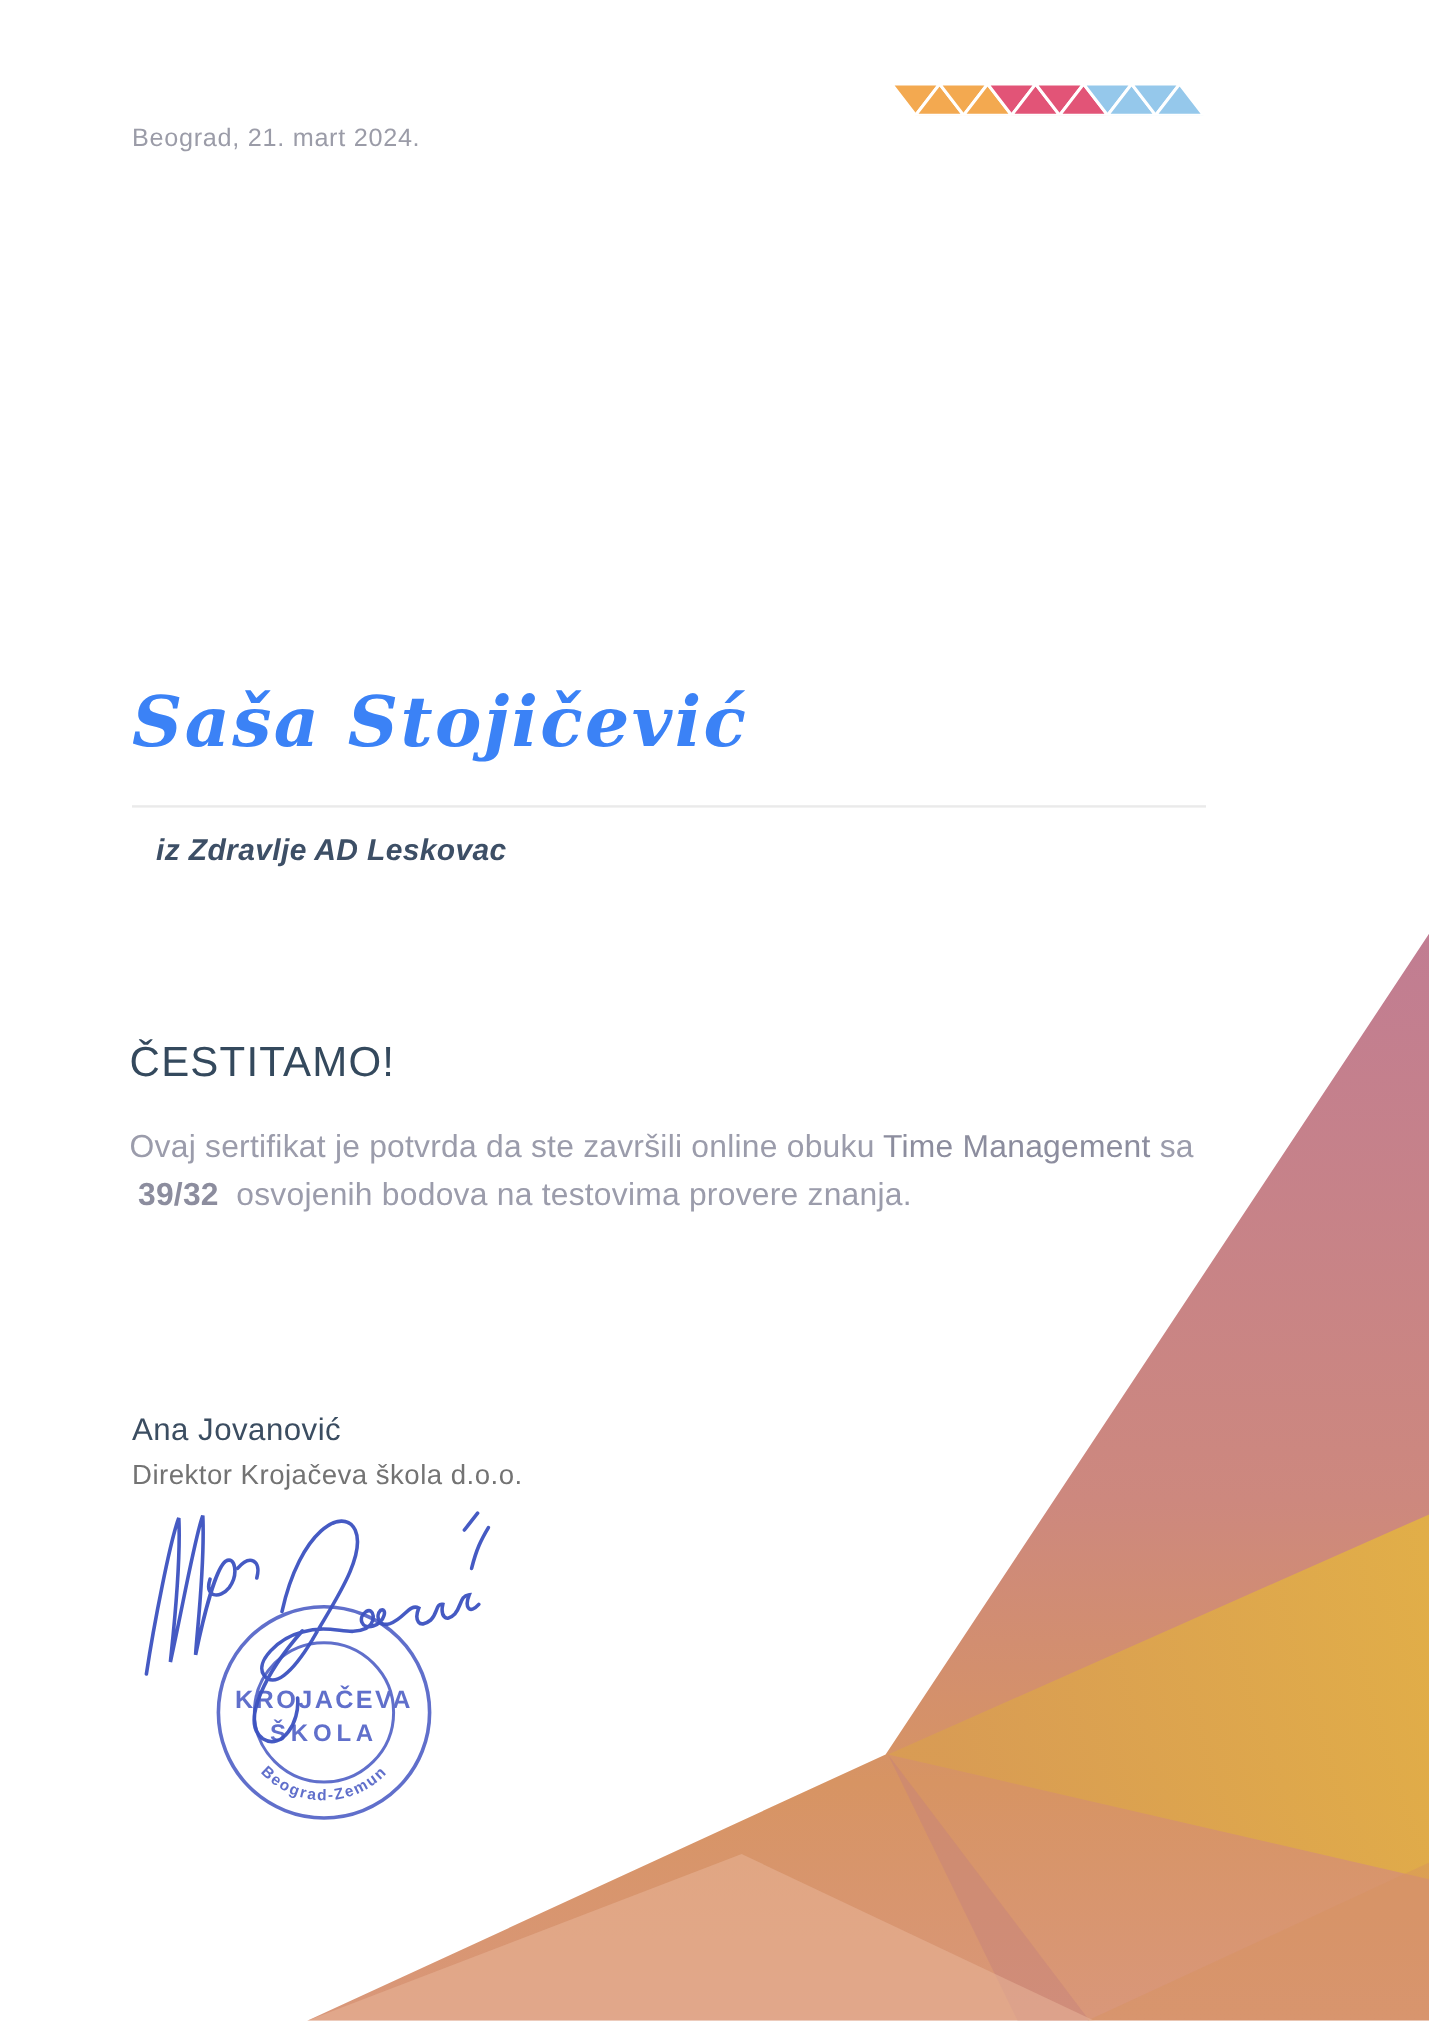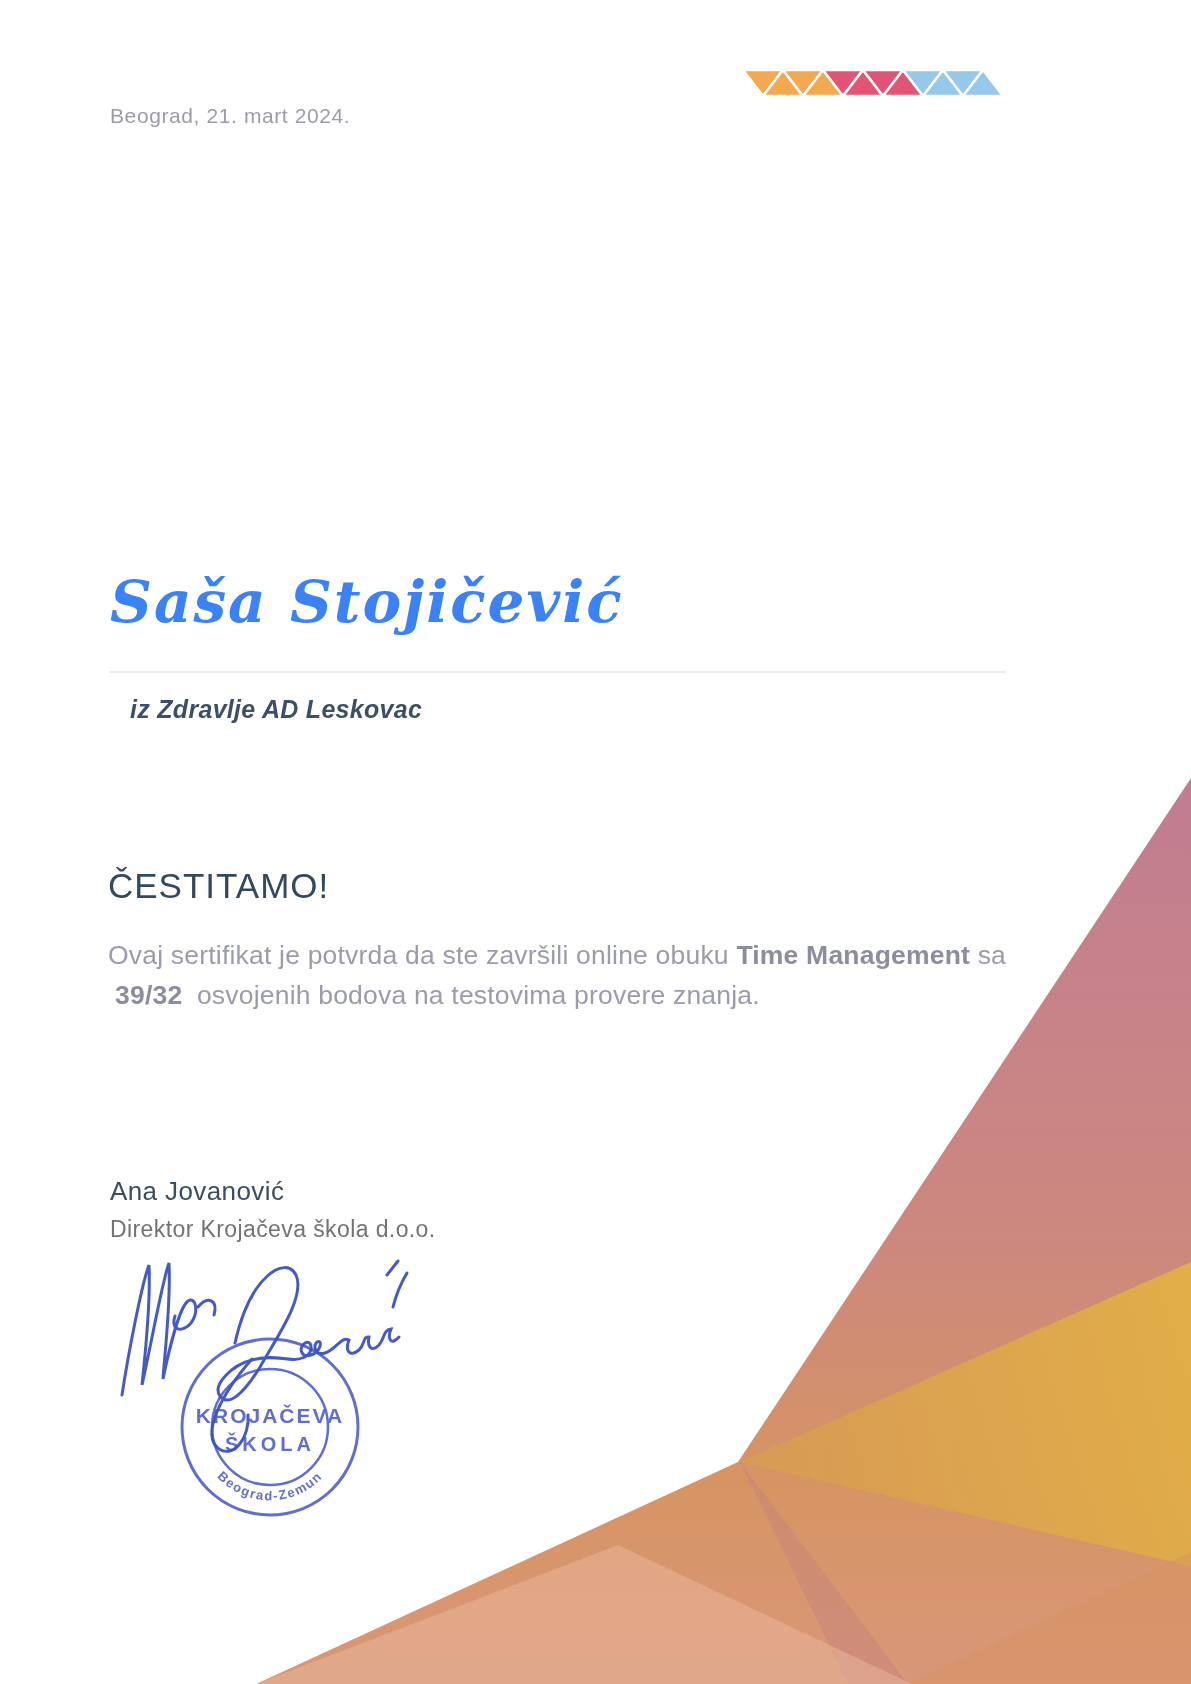--- a/index.html
+++ b/index.html
@@ -48,21 +48,21 @@
   }
   
   #congrats-heading{
     left:108px;top:866px;
     font-size:35px;color:#34495d;letter-spacing:1px;font-weight:500;
   }
   #congrats-body{
     left:108px;top:936px;width:915px;
     font-size:26.5px;line-height:1.5;color:#9b9cab;letter-spacing:.2px;
   }
-  #congrats-body .emph{font-weight:700;color:#8c8d9e;}
+  #congrats-body .emph{font-weight:400;color:#8c8d9e;}
   #congrats-body .score{font-weight:700;color:#8c8d9e;margin:0 7px;}
   
   #signer-name{
     left:110px;top:1176px;
     font-size:26px;color:#3b4d61;letter-spacing:.4px;
   }
   #signer-title{
     left:110px;top:1216px;
     font-size:23px;color:#737373;letter-spacing:.4px;
   }

